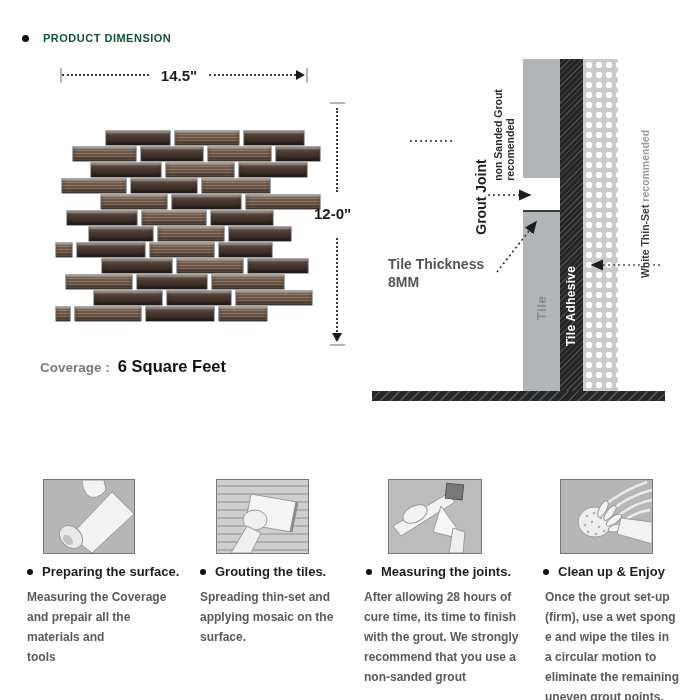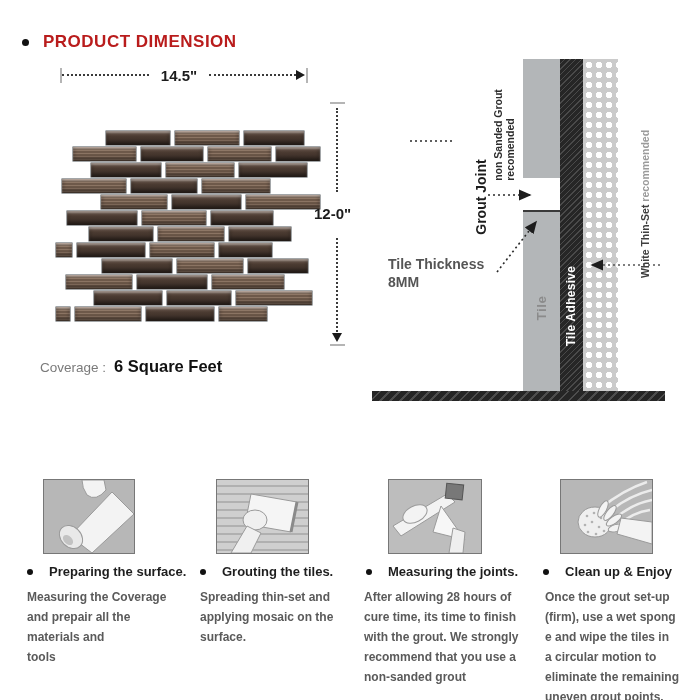--- a/index.html
+++ b/index.html
@@ -1,22 +1,22 @@
 <!DOCTYPE html>
 <html><head>
 <meta charset="utf-8">
 <style>
   html,body{margin:0;padding:0;background:#fff;}
   #canvas{position:relative;width:700px;height:700px;background:#fff;overflow:hidden;
           font-family:"Liberation Sans",sans-serif;color:#3f3f3f;}
   .abs{position:absolute;}
 
   
-  .sec-title{display:flex;align-items:center;gap:14px;font-weight:bold;font-size:17px;
-             letter-spacing:.5px;color:#b91c1c;}
+  .sec-title{display:flex;align-items:center;gap:14px;font-weight:bold;font-size:11px;
+             letter-spacing:.5px;color:#14532d;}
   .bullet{width:7px;height:7px;border-radius:50%;background:#111;flex:0 0 auto;}
 
   
   .hdim{display:flex;align-items:center;width:248px;height:18px;}
   .tickV{width:2px;height:15px;background:#b5b5b5;}
   .dotH{flex:1;border-top:2px dotted #3a3a3a;height:0;}
   .dim-label{font-weight:bold;font-size:15px;color:#1c1c1c;padding:0 12px;white-space:nowrap;}
   .arrowR{width:0;height:0;border-top:5px solid transparent;border-bottom:5px solid transparent;
           border-left:9px solid #1a1a1a;margin-right:1px;}
   .tickH{width:15px;height:2px;background:#b5b5b5;}
@@ -27,21 +27,21 @@
   
   #mosaic{width:266px;}
   .mrow{display:flex;gap:3px;height:16px;}
   .tile{height:14px;border:1px solid #a3a6a8;border-radius:1px;
         box-shadow:inset 0 2px 2px rgba(255,255,255,.35), inset 0 -3px 4px rgba(0,0,0,.5);}
   .t-g{background:linear-gradient(180deg,#6b584c 0%,#4a3a31 40%,#3b2e27 100%);}
   .t-m{background:repeating-linear-gradient(180deg,#8d7564 0 1px,#6e594a 1px 3px);}
 
   
   .coverage{display:flex;align-items:baseline;gap:8px;white-space:nowrap;}
-  .cov-k{font-weight:normal;font-size:13.5px;color:#7a7a7a;}
+  .cov-k{font-weight:bold;font-size:13.5px;color:#7a7a7a;}
   .cov-v{font-weight:bold;font-size:16.5px;color:#111;}
 
   
   .col-tile{background:#b3b6b8;}
   .col-adh{background:repeating-linear-gradient(135deg,#262626 0 3px,#4a4a4a 3px 4px);}
   .col-dots{background-color:#cbcbcb;
             background-image:radial-gradient(circle,#fff 3.1px,rgba(0,0,0,0) 3.5px);
             background-size:10px 10px;background-position:1px 1px;}
   .floor{background:repeating-linear-gradient(135deg,#262626 0 5px,#4d4d4d 5px 7px);}
   .vlabel{position:absolute;transform:translate(-50%,-50%) rotate(-90deg);
@@ -49,21 +49,21 @@
   .lbl-grout{font-weight:bold;font-size:14px;color:#1d1d1d;}
   .lbl-nonsanded{font-weight:bold;font-size:10.5px;color:#2c2c2c;white-space:pre-line;text-align:left;}
   .lbl-tile{font-weight:bold;font-size:13.5px;color:#8b8b8b;letter-spacing:.5px;}
   .lbl-adh{font-weight:bold;font-size:12px;color:#fff;letter-spacing:.3px;}
   .lbl-thinset{font-weight:bold;font-size:10.5px;}
   .lbl-thinset .w1{color:#3f3f3f;} .lbl-thinset .w2{color:#9b9b9b;}
   .thickness{font-weight:bold;font-size:14px;color:#555;text-align:left;line-height:1.25;}
 
   
   .step-img{border:1px solid #777;}
-  .step-h{display:flex;align-items:center;gap:16px;font-weight:bold;font-size:13px;color:#1e1e1e;
+  .step-h{display:flex;align-items:center;gap:9px;font-weight:bold;font-size:13px;color:#1e1e1e;
           white-space:nowrap;}
   .step-h .bullet{width:6px;height:6px;}
   .step-p{font-weight:bold;font-size:12px;color:#5a5a5a;line-height:20px;white-space:pre-line;}
 </style>
 </head>
 <body>
 
 <div id="canvas">
 
   <div class="abs sec-title" style="left:22px;top:32px;">

